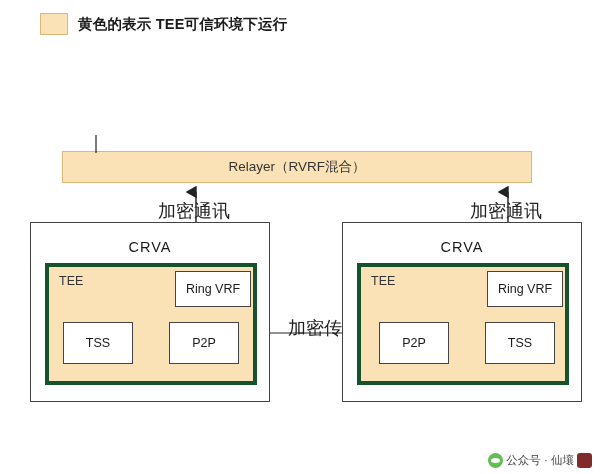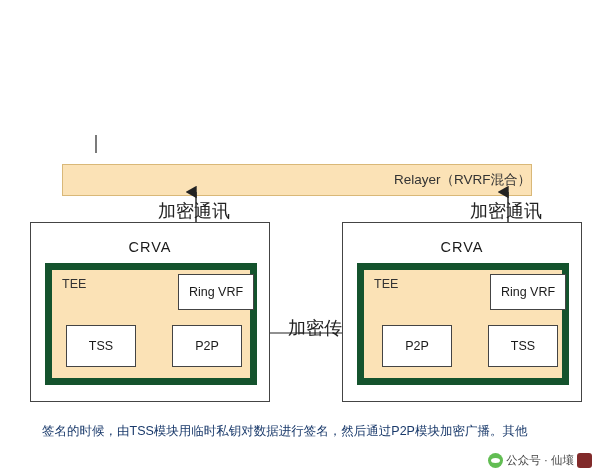--- a/index.html
+++ b/index.html
@@ -60,28 +60,28 @@
   }
   .chain-label {
     font-size: 21px;
     letter-spacing: 1px;
   }
 
   
   .relayer-box {
     position: absolute;
     left: 62px;
-    top: 164px;
+    top: 151px;
     width: 470px;
     height: 32px;
     background: #fbe2b6;
     border: 1px solid #d9b878;
     display: flex;
     align-items: center;
-    justify-content: flex-end;
+    justify-content: center;
     box-sizing: border-box;
   }
   .relayer-label {
     font-size: 13.5px;
     color: #333;
   }
 
   
   .crva {
     position: absolute;
@@ -104,21 +104,21 @@
     letter-spacing: 1px;
   }
 
   
   .tee {
     position: absolute;
     top: 40px;
     width: 212px;
     height: 122px;
     background: #fbe2b6;
-    border: 7px solid #14532d;
+    border: 4px solid #14532d;
     box-sizing: border-box;
   }
   .tee-left { left: 14px; }
   .tee-right { left: 14px; }
   .tee-label {
     position: absolute;
     top: 7px;
     left: 10px;
     font-size: 12.5px;
     color: #333;
@@ -212,20 +212,24 @@
     display: inline-block;
   }
 
   svg.lines { position: absolute; left: 0; top: 0; }
 </style>
 </head>
 <body>
 
 <div class="canvas">
 
+  <div class="legend">
+    <span class="legend-swatch"></span>
+    <span class="legend-text">黄色的表示 TEE可信环境下运行</span>
+  </div>
 
 
   <div class="relayer-box">
     <span class="relayer-label">Relayer（RVRF混合）</span>
   </div>
 
   <svg class="lines" width="600" height="474">
     <defs>
       <marker id="arrowUp" markerWidth="9" markerHeight="9" refX="4.5" refY="7.5" orient="auto">
         <path d="M4.5,0 L0,8 L9,8 Z" fill="#222"></path>
@@ -275,21 +279,20 @@
     <div class="crva-title">CRVA</div>
     <div class="tee tee-right">
       <span class="tee-label">TEE</span>
       <div class="cell ringvrf ringvrf-r">Ring VRF</div>
       <div class="cell blk p2p-r">P2P</div>
       <div class="cell blk tss-r">TSS</div>
     </div>
   </div>
 
   <div class="caption">
-    <span class="ln">签名的时候，由TSS模块用临时私钥对数据进行签名，然后通过P2P模块加密广播。其他</span>
   </div>
 
   <div class="watermark">
     <span class="wechat-icon"></span>
     <span>公众号 · 仙壤</span>
     <span class="xianhuan-icon"></span>
   </div>
 
 </div>
 

